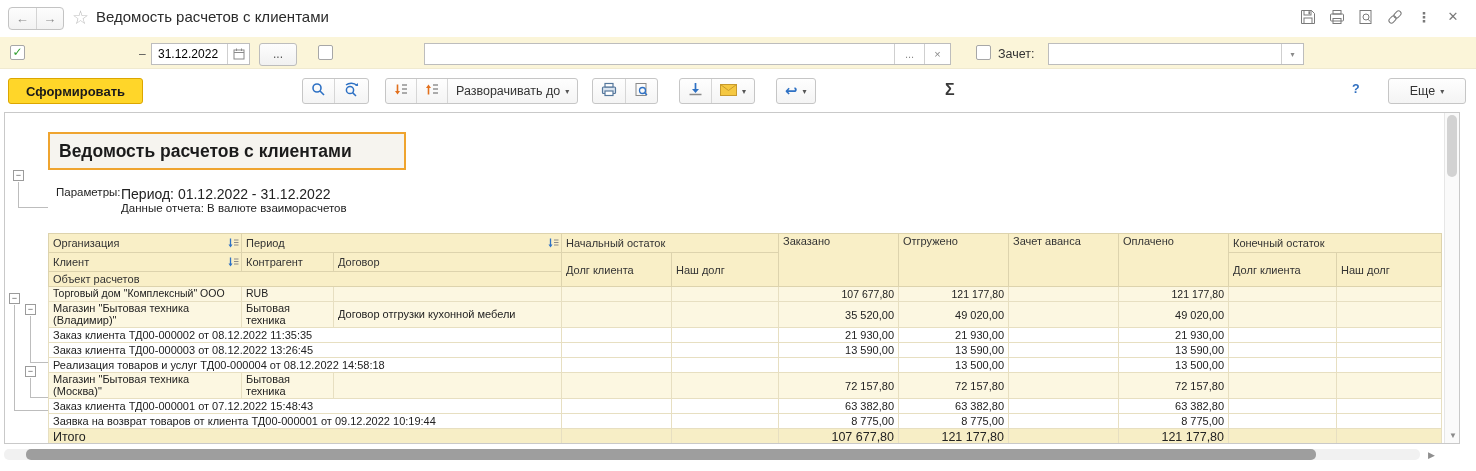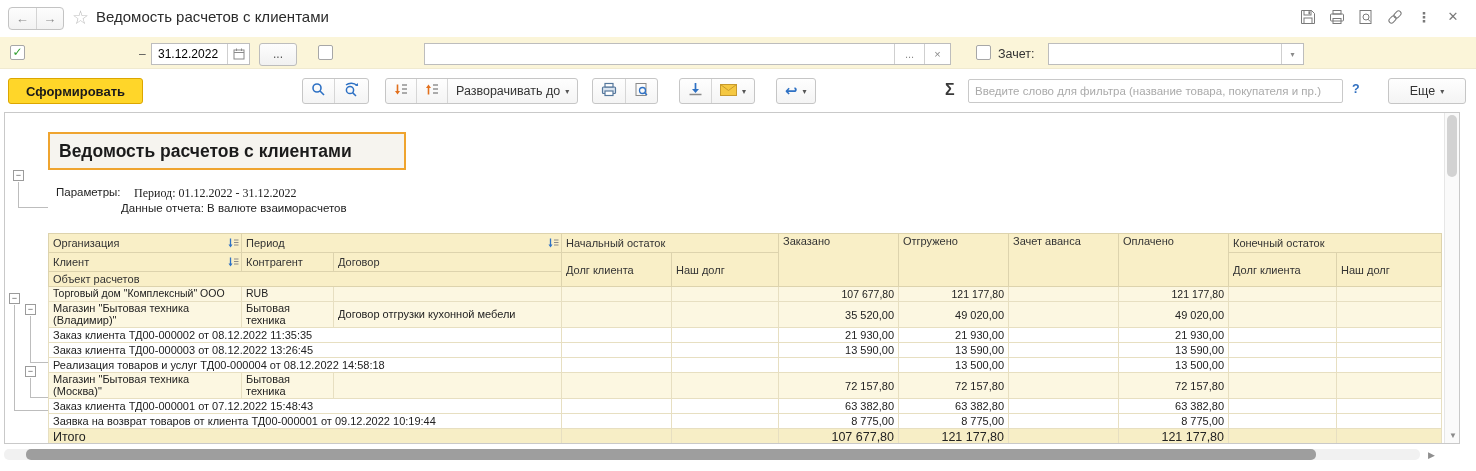--- a/index.html
+++ b/index.html
@@ -41,21 +41,21 @@
   .help { position:absolute; left:1352px; top:13px; color:#2f6fc0; font-size:12.5px; font-weight:bold; }
 
   
   #report { position:absolute; left:4px; top:112px; width:1456px; height:332px; border:1px solid #c9c9c9; background:#fff; overflow:hidden; }
   .vscroll { position:absolute; right:0; top:0; width:15px; height:100%; background:#fafafa; border-left:1px solid #e6e6e6; }
   .vthumb { position:absolute; left:2px; top:2px; width:10px; height:62px; background:#d2d2d2; border-radius:5px; }
   .varrow { position:absolute; left:4px; bottom:3px; font-size:8px; color:#8a8a8a; }
   .titlebox { position:absolute; left:43px; top:19px; width:358px; height:38px; background:#f6f4ef; border:2px solid #efa42f; display:flex; align-items:center; }
   .titlebox span { font-size:17.5px; font-weight:bold; color:#1b1b1b; padding-left:9px; white-space:nowrap; }
   .plabel { position:absolute; left:51px; top:73px; font-size:11.5px; color:#222; }
-  .pline1 { position:absolute; left:129px; top:73px; font-size:12px; color:#222;font-family:Liberation Serif, serif; }
+  .pline1 { position:absolute; left:116px; top:73px; font-size:14px; color:#222; }
   .pline2 { position:absolute; left:116px; top:89px; font-size:11.5px; color:#222; }
 
   
   .tline { position:absolute; background:#bdbdbd; }
   .tbox { position:absolute; width:11px; height:11px; background:#fff; border:1px solid #9b9b9b; font-size:9px; line-height:9px; text-align:center; color:#555; }
 
   
   table.rep { position:absolute; left:43px; top:120px; width:1393px; border-collapse:collapse; table-layout:fixed; }
   table.rep th, table.rep td { border:1px solid #ddd3ad; font-size:11px; font-weight:normal; padding:1px 4px; overflow:hidden; }
   table.rep thead th { background:#f9efc7; color:#333; text-align:left; height:19px; position:relative; }
@@ -270,21 +270,20 @@
     </div>
 
     <div class="tb" style="left:776px;">
       <div class="seg">
         <span style="color:#2e71c4;font-size:15px;font-weight:bold;line-height:14px;">↩</span>
         <span class="caret">▾</span>
       </div>
     </div>
 
     <div class="sigma">Σ</div>
-    <div class="searchfld">Введите слово для фильтра (название товара, покупателя и пр.)</div>
     <div class="help">?</div>
     <div class="tb" style="left:1388px; width:78px; justify-content:center;">
       <div class="seg">
         <span>Еще</span>
           <span class="caret">▾</span>
       </div>
     </div>
   </div>
 
   <div id="report">

